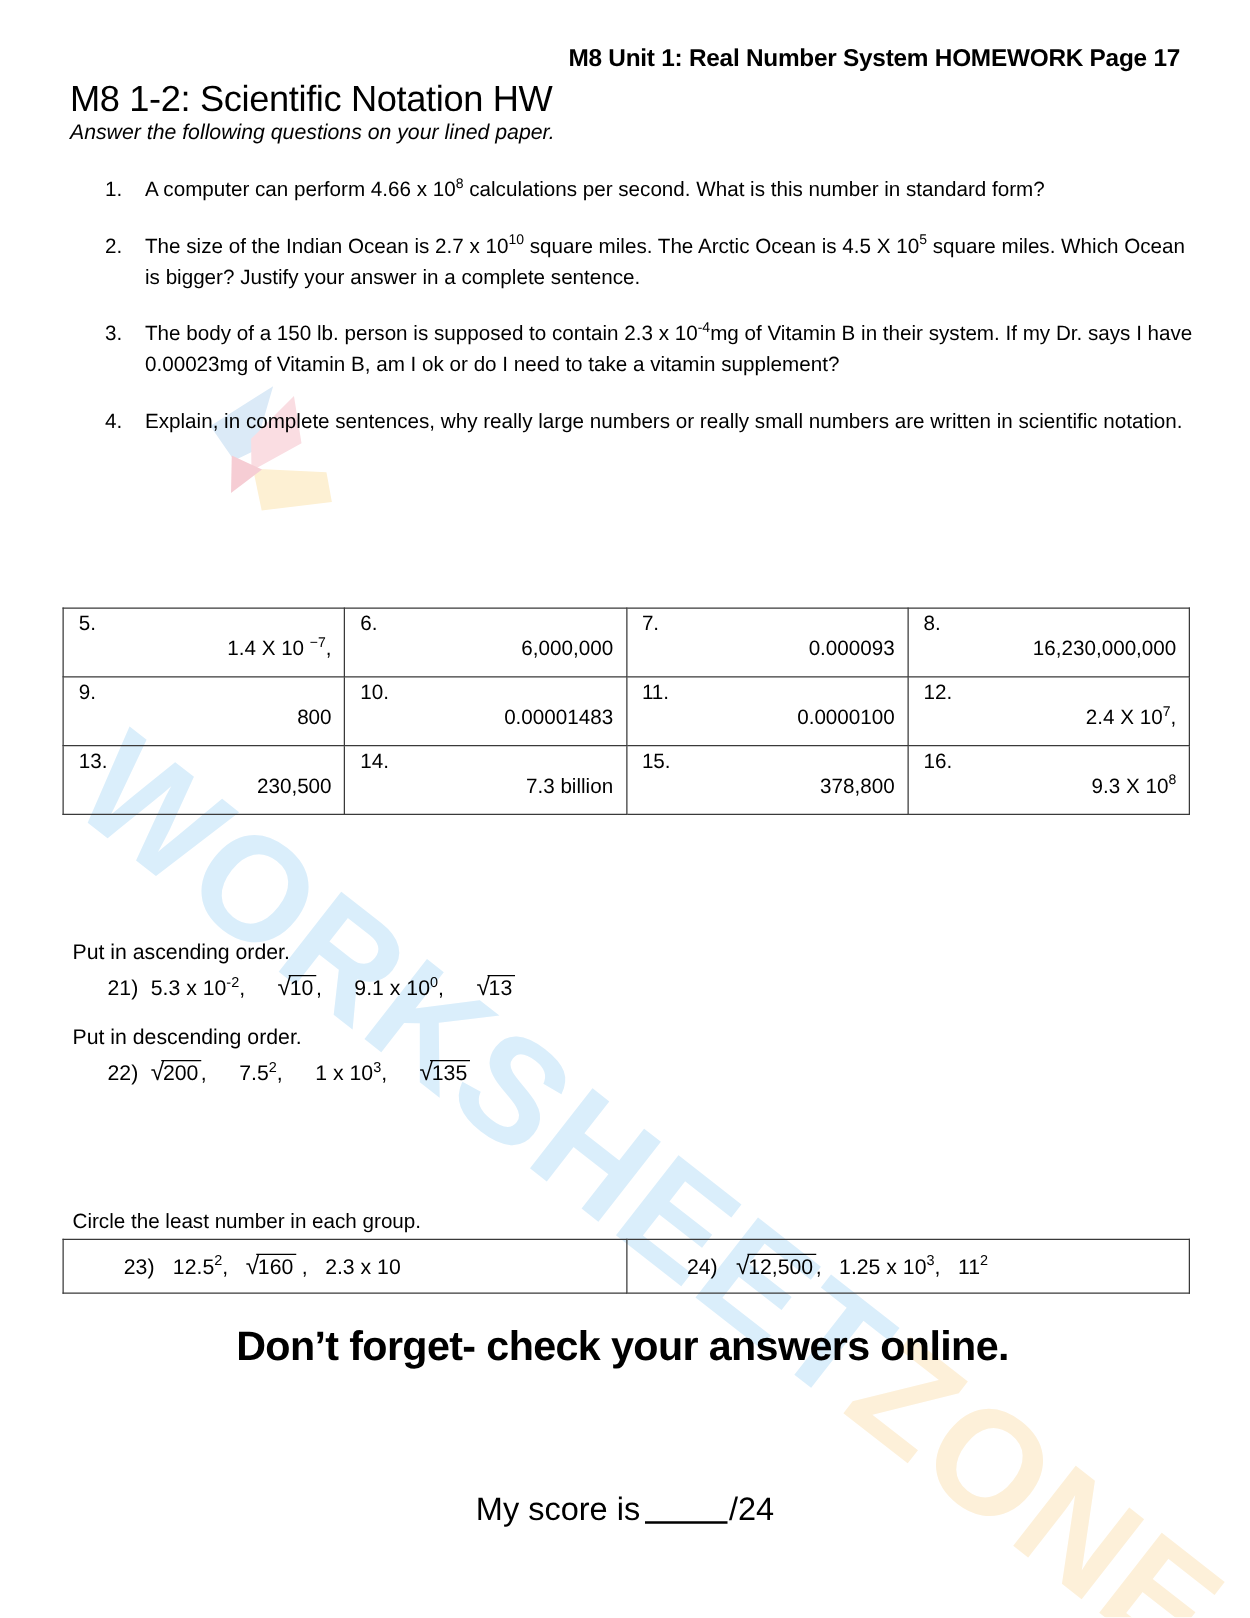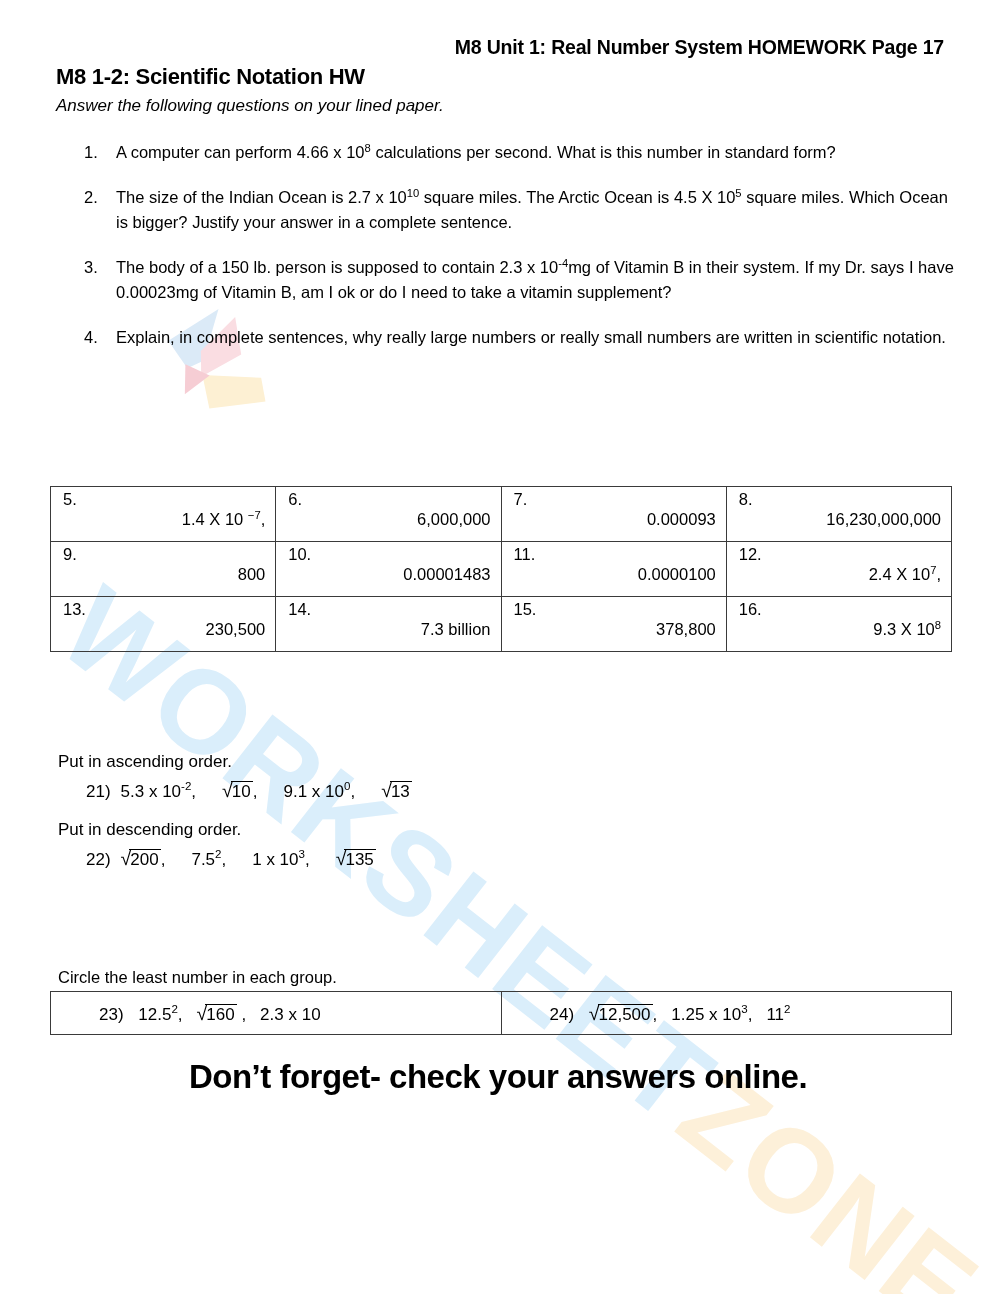--- a/index.html
+++ b/index.html
@@ -56,22 +56,22 @@
     font-size: 19.5px;
     font-weight: bold;
     letter-spacing: -0.2px;
     white-space: nowrap;
     z-index: 2;
   }
   .title {
     position: absolute;
     top: 64px;
     left: 56px;
-    font-size: 22px;
-    font-weight: bold;
+    font-size: 29px;
+    font-weight: normal;
     letter-spacing: -0.3px;
     z-index: 2;
   }
   .subtitle {
     position: absolute;
     top: 96px;
     left: 56px;
     font-size: 17px;
     font-style: italic;
     z-index: 2;
@@ -338,14 +338,17 @@
   <table class="grid2">
     <tbody>
         <tr id="circ-row">
           <td><span class="ord-num">23)  </span><span class="ord-item">12.5<sup>2</sup>,</span><span class="ord-item"><span class="sqrt"><span class="rad">√</span><span class="val">160</span></span> ,</span><span class="ord-item">2.3 x 10</span></td>
           <td><span class="ord-num">24)  </span><span class="ord-item"><span class="sqrt"><span class="rad">√</span><span class="val">12,500</span></span>,</span><span class="ord-item">1.25 x 10<sup>3</sup>,</span><span class="ord-item">11<sup>2</sup></span></td>
         </tr>
       </tbody>
   </table>
 
   <div class="bignote">Don’t forget- check your answers online.</div>
+  <div class="score">
+    <span>My score is</span><span class="blank"></span><span>/24</span>
+  </div>
 
 </div>
 
 </body></html>

